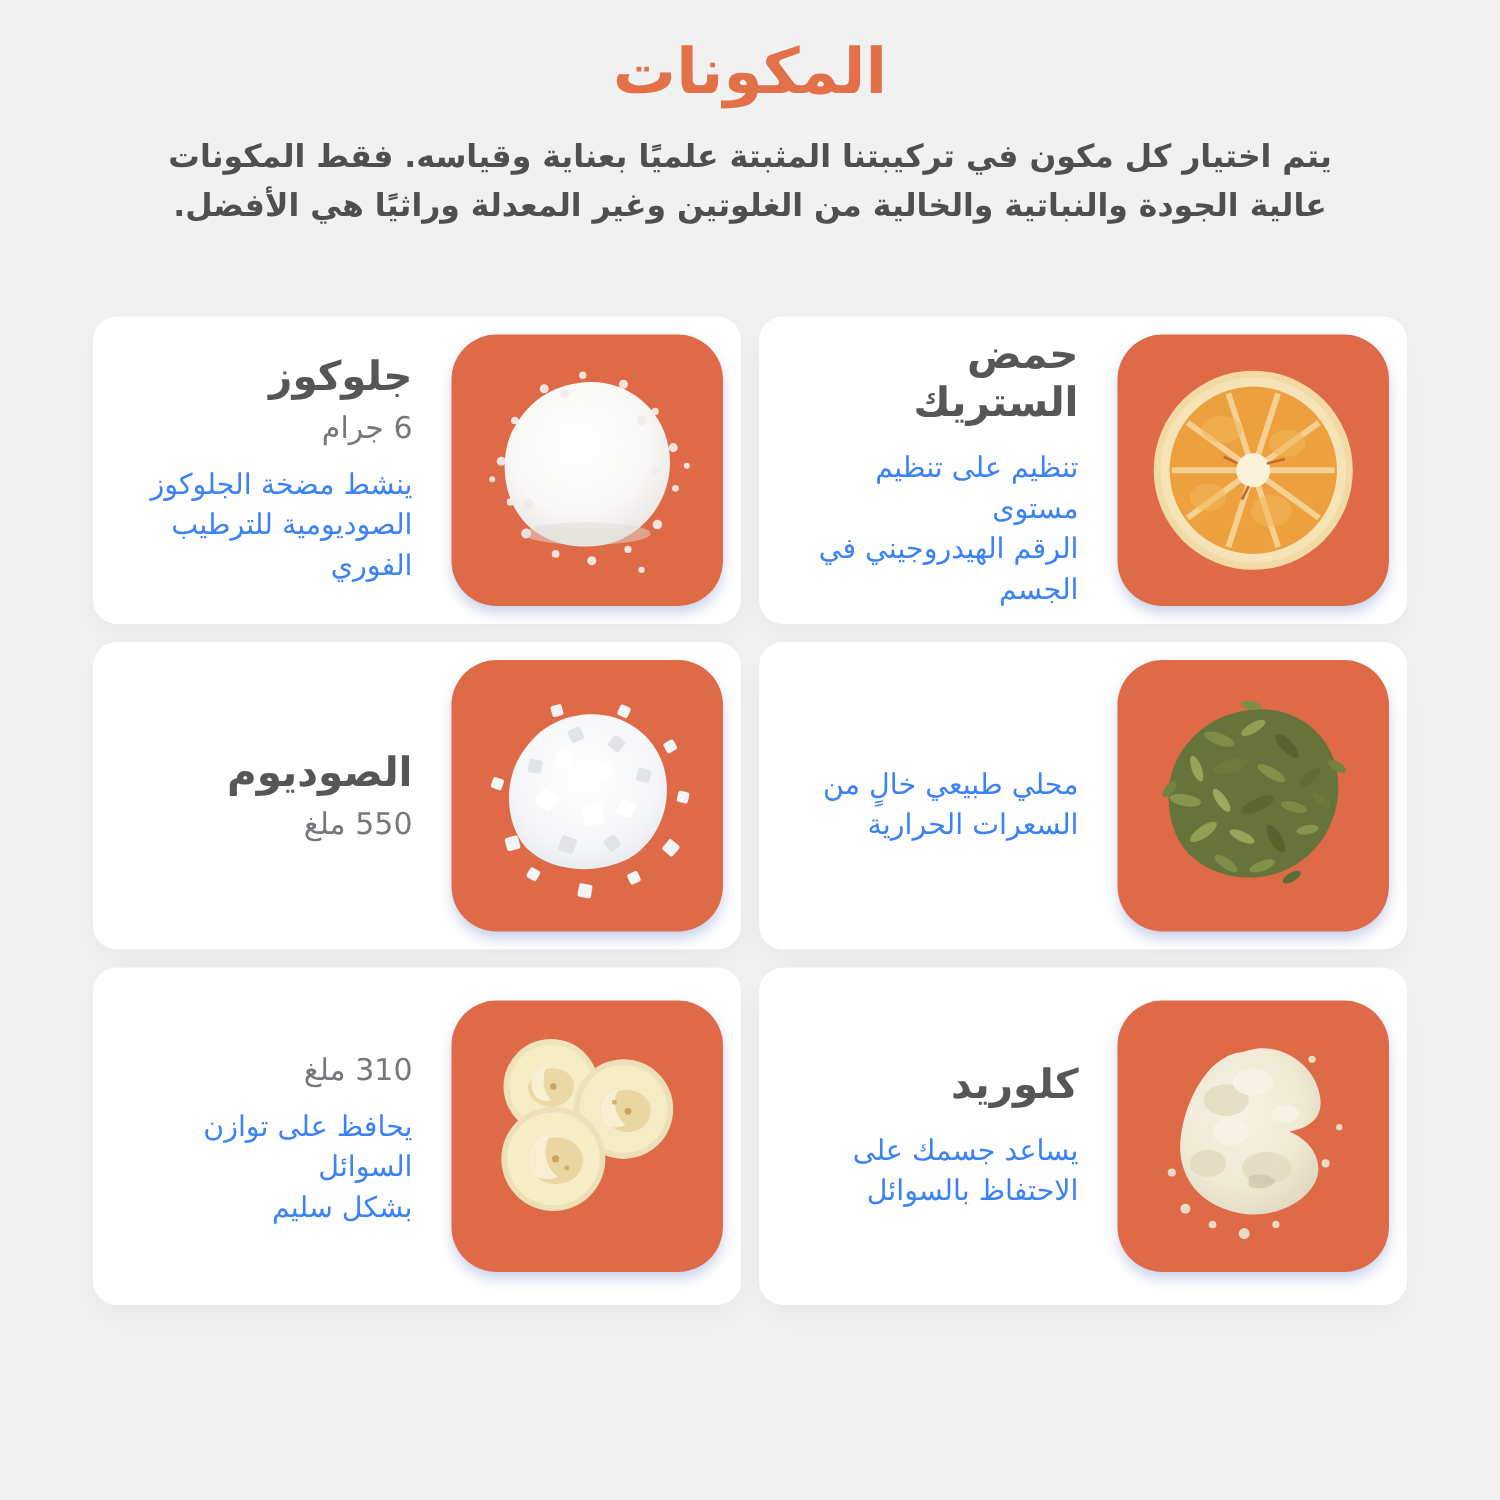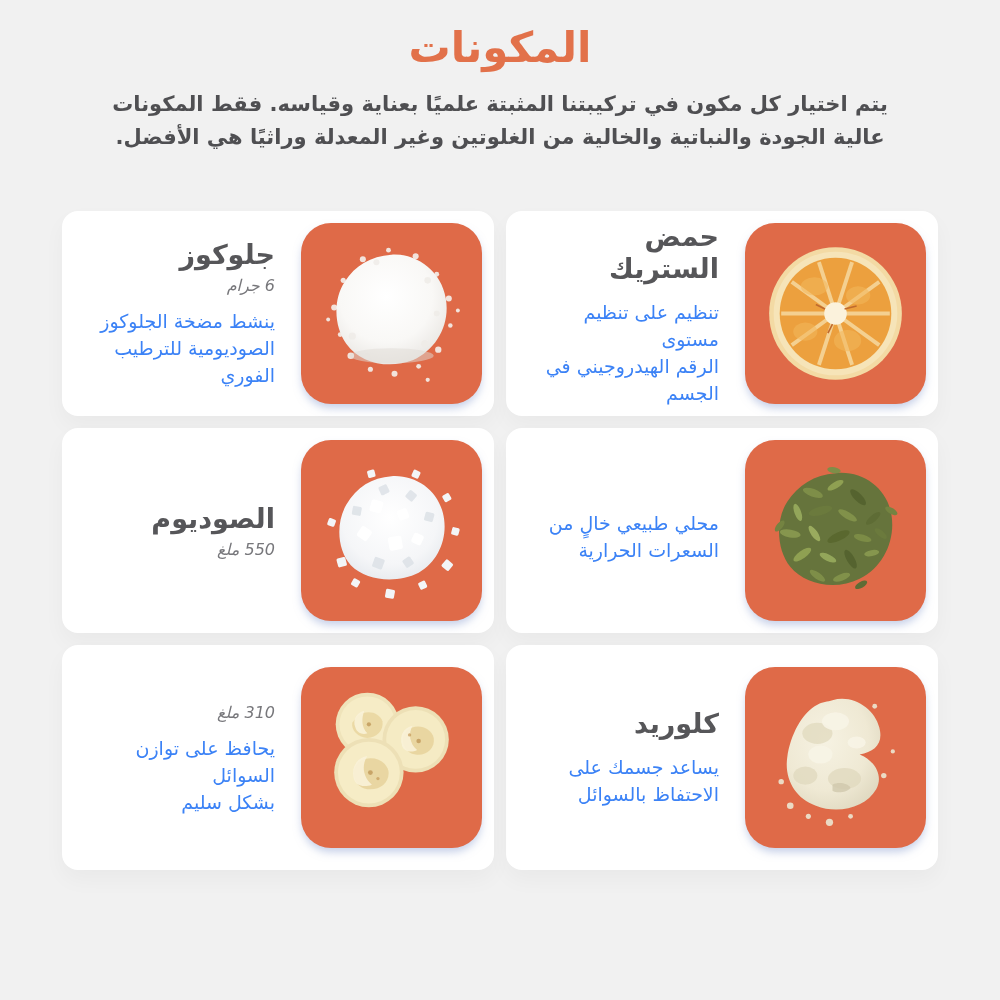--- a/index.html
+++ b/index.html
@@ -62,23 +62,22 @@
   }
   .card-title {
     color:#565659;
     font-size:27px;
     font-weight:bold;
     line-height:1.22;
     white-space:pre-line;
   }
   .card-amount {
     color:#77777B;
-    font-size:16px;
+    font-size:20px;
     margin-top:4px;
-    font-style:italic;
   }
   .card-amount:empty { display:none; }
   .card-desc {
     color:#3b82f6;
     font-size:19px;
     line-height:1.42;
     margin-top:13px;
     white-space:pre-line;
   }
 </style>

